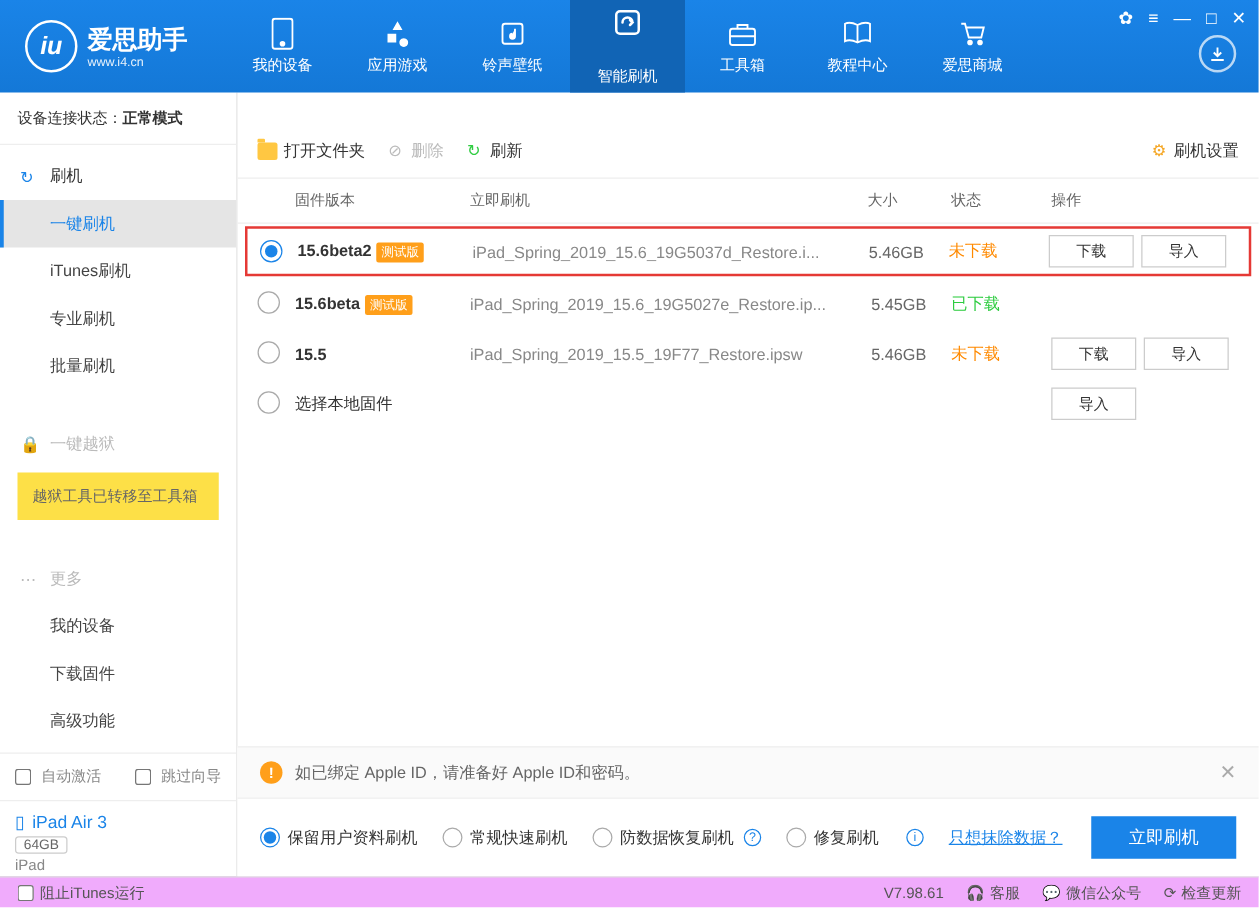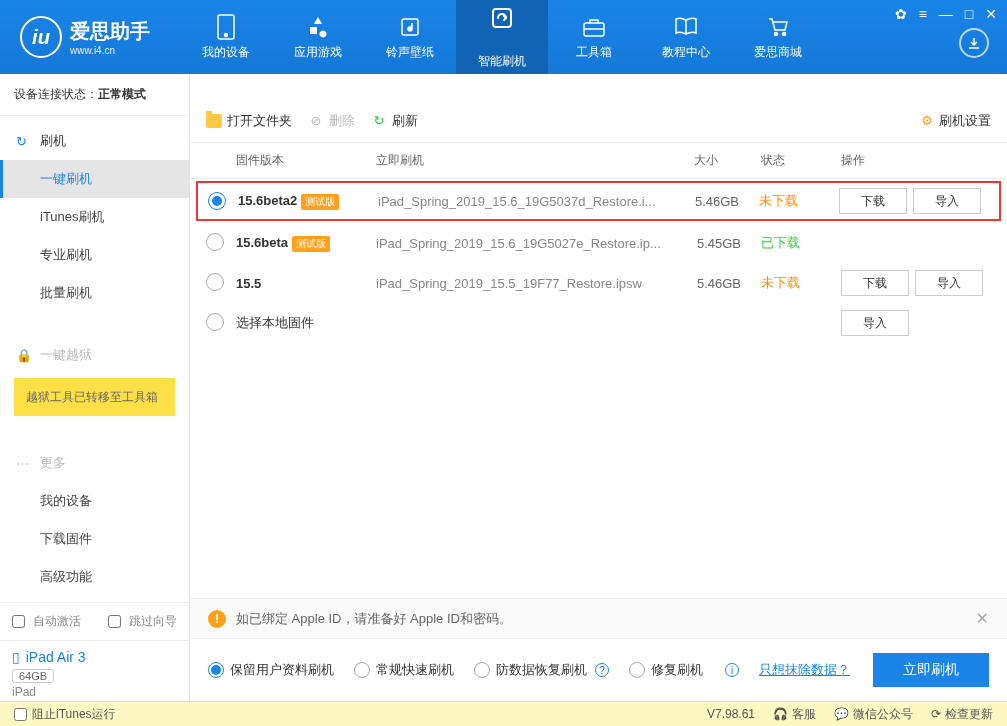--- a/index.html
+++ b/index.html
@@ -84,21 +84,21 @@
 .alert-icon { width: 18px; height: 18px; border-radius: 50%; background: #ff9f1a; color: #fff; display: flex; align-items: center; justify-content: center; font-weight: bold; font-size: 12px; margin-right: 10px; }
 .alert-close { margin-left: auto; color: #aaa; cursor: pointer; font-size: 16px; }
 .options-row { display: flex; align-items: center; padding: 14px 18px; border-top: 1px solid #eee; gap: 20px; font-size: 13px; }
 .opt { display: flex; align-items: center; gap: 6px; cursor: pointer; }
 .opt .radio { width: 16px; height: 16px; }
 .help-q { width: 14px; height: 14px; border: 1px solid #1a84e8; border-radius: 50%; color: #1a84e8; font-size: 10px; display: inline-flex; align-items: center; justify-content: center; margin-left: 2px; }
 .link { color: #1a84e8; text-decoration: underline; cursor: pointer; }
 .primary-btn { margin-left: auto; background: #1a84e8; color: #fff; padding: 8px 30px; font-size: 14px; cursor: pointer; }
 
 
-.footer { height: 25px; border-top: 1px solid #ddd; display: flex; align-items: center; padding: 0 14px; font-size: 12px; color: #555; background: #fef9c3; }
+.footer { height: 25px; border-top: 1px solid #ddd; display: flex; align-items: center; padding: 0 14px; font-size: 12px; color: #555; background: #f0abfc; }
 .footer-left { display: flex; align-items: center; gap: 5px; }
 .footer-right { margin-left: auto; display: flex; align-items: center; gap: 18px; }
 .footer-item { display: flex; align-items: center; gap: 4px; cursor: pointer; }
 
 svg { display: block; }
 </style>
 </head>
 <body>
 
 <div class="header">

